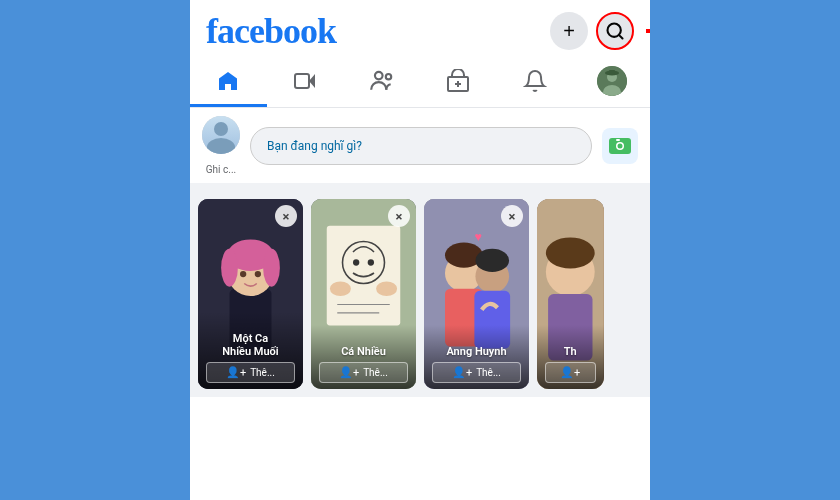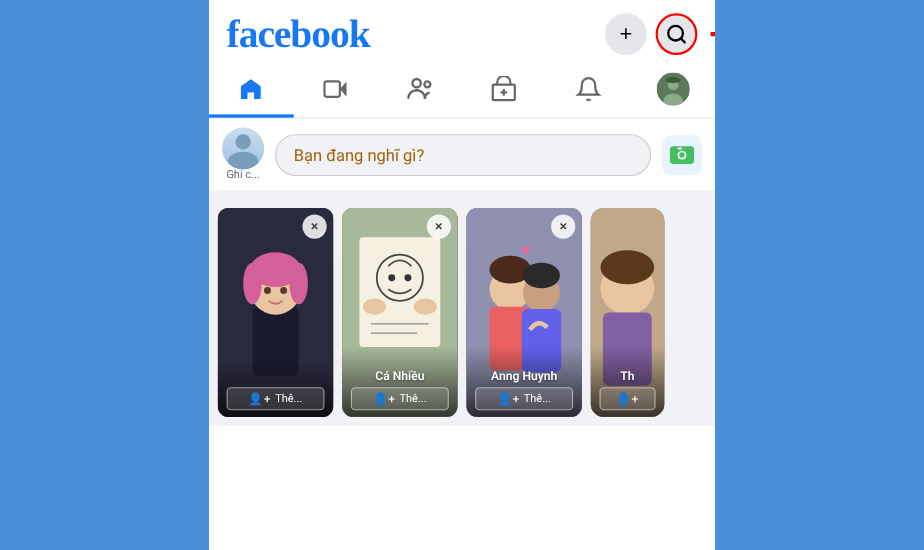--- a/index.html
+++ b/index.html
@@ -141,21 +141,21 @@
       padding: 8px 12px;
       gap: 10px;
       background: #fff;
       border-bottom: 8px solid #f0f2f5;
     }
 
     .composer-left {
       display: flex;
       flex-direction: column;
       align-items: center;
-      gap: 0;
+      gap: 10px;
     }
 
     .composer-avatar {
       width: 38px;
       height: 38px;
       border-radius: 50%;
       overflow: hidden;
       background: #ccc;
     }
 
@@ -408,21 +408,21 @@
   </div>
 
   <div class="composer">
     <div class="composer-left">
       <div class="composer-avatar">
         <div class="person-silhouette"></div>
       </div>
       <div class="ghi-label">Ghi c...</div>
     </div>
     <div class="composer-input">
-      <span style="color:#a16207; font-size:15px;">Bạn đang nghĩ gì?</span>
+      <span style="color:#0369a1; font-size:12px;">Bạn đang nghĩ gì?</span>
     </div>
     <div class="composer-photo-btn">
       <svg width="24" height="24" viewBox="0 0 24 24">
         <rect x="1" y="4" width="22" height="16" rx="3" fill="#45bd62"></rect>
         <circle cx="12" cy="12" r="4" fill="white"></circle>
         <circle cx="12" cy="12" r="2.5" fill="#45bd62"></circle>
         <rect x="8" y="5" width="4" height="2" rx="1" fill="white"></rect>
       </svg>
     </div>
   </div>
@@ -445,20 +445,21 @@
 
           <circle cx="43" cy="76" r="3" fill="#5a3a2a"></circle>
           <circle cx="57" cy="76" r="3" fill="#5a3a2a"></circle>
           <path d="M44 85 Q50 90 56 85" stroke="#c0707a" stroke-width="1.5" fill="none"></path>
         </svg>
       </div>
       <div class="story-close-btn">
         <span>×</span>
       </div>
       <div class="story-info">
+        <div class="story-name">Một Ca<br>Nhiều Muối</div>
         <div class="story-add-friend-btn">
           <span style="color:white; font-size:11px;">👤+</span>
           <span style="color:white; font-size:10px;">Thê...</span>
         </div>
       </div>
     </div>
 
     <div class="story-card">
       <div class="story-card-bg">
 

